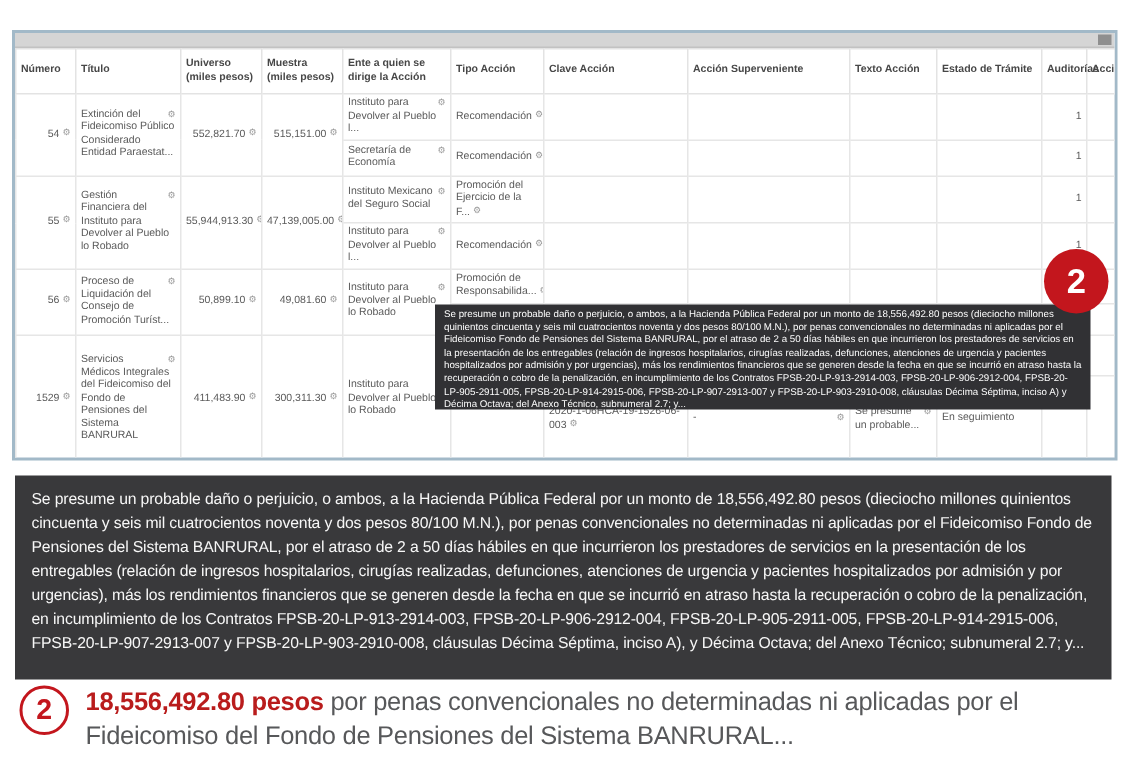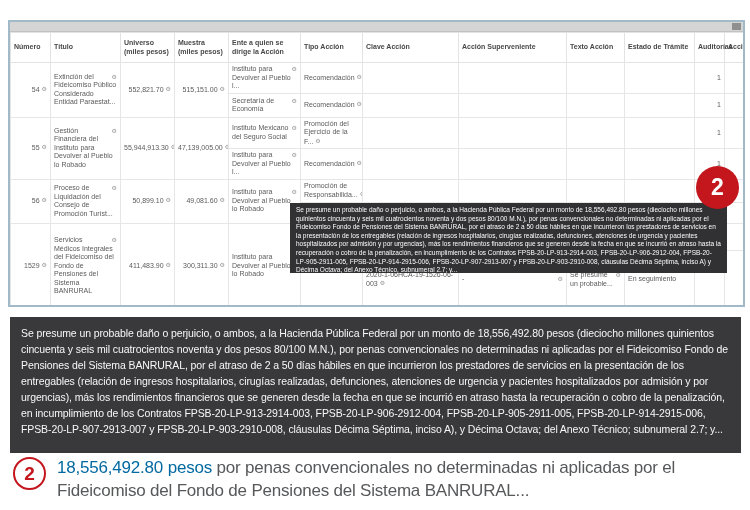--- a/index.html
+++ b/index.html
@@ -37,21 +37,21 @@
   .excerpt{position:absolute;left:10px;top:317px;width:731px;height:136px;box-sizing:border-box;
         background:#39393b;color:#f7f7f7;font-size:10.5px;line-height:16px;letter-spacing:-0.1px;
         padding:8px 11px;overflow:hidden;}
 
   
   .co-circle{position:absolute;left:13px;top:457px;width:33px;height:33px;box-sizing:border-box;
         border:2.5px solid #c3161d;border-radius:50%;color:#c3161d;font-weight:bold;font-size:19px;
         display:flex;align-items:center;justify-content:center;background:#fff;}
   .co-text{position:absolute;left:57px;top:456px;width:655px;font-size:17px;line-height:23px;
         color:#57585a;letter-spacing:-0.2px;}
-  .co-text strong{color:#0369a1;font-weight:normal;}
+  .co-text strong{color:#b91c1c;font-weight:bold;}
 </style>
 </head>
 <body>
 
 <div class="page">
 
   <div class="shot">
     <div class="scrollstrip">
       <div class="scrollcorner"></div>
     </div>

